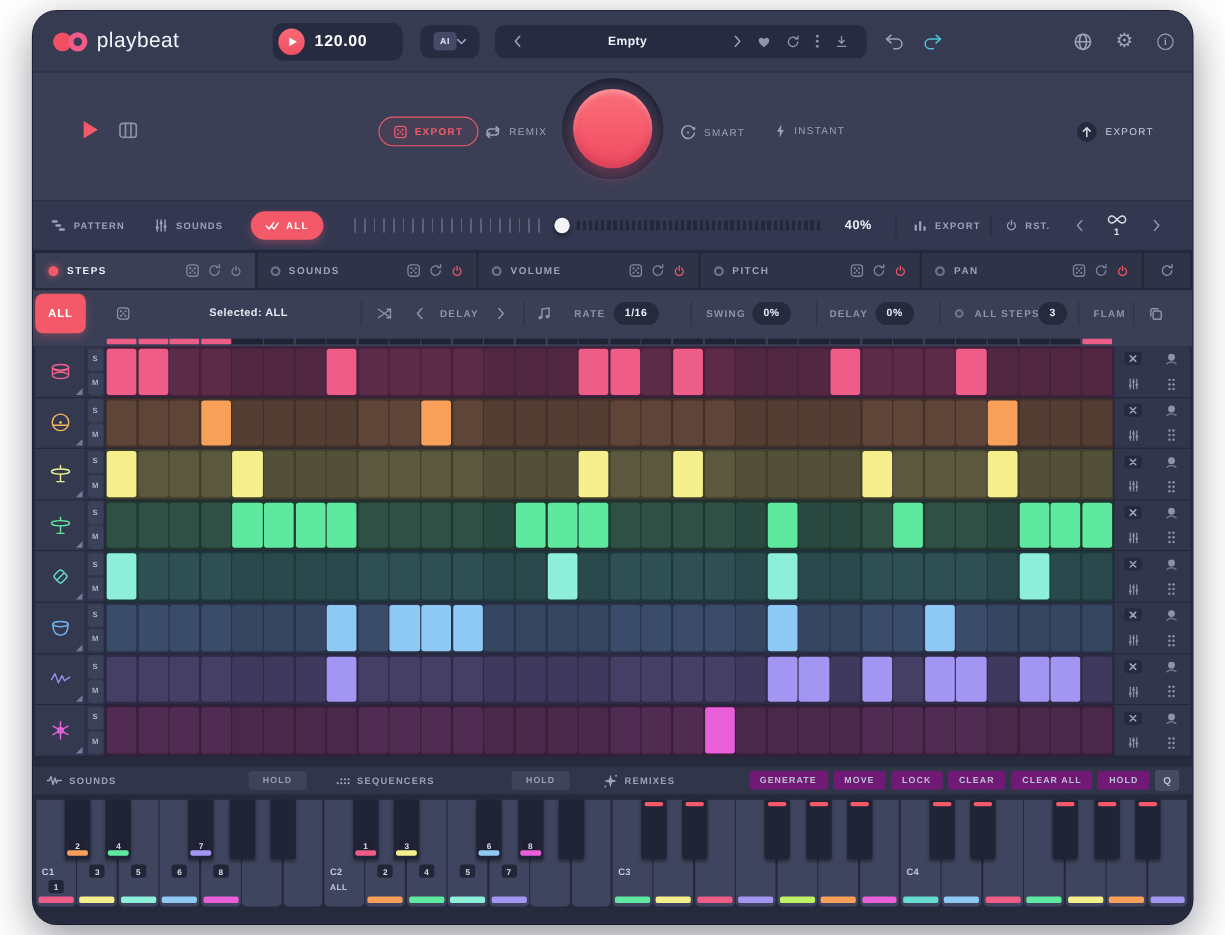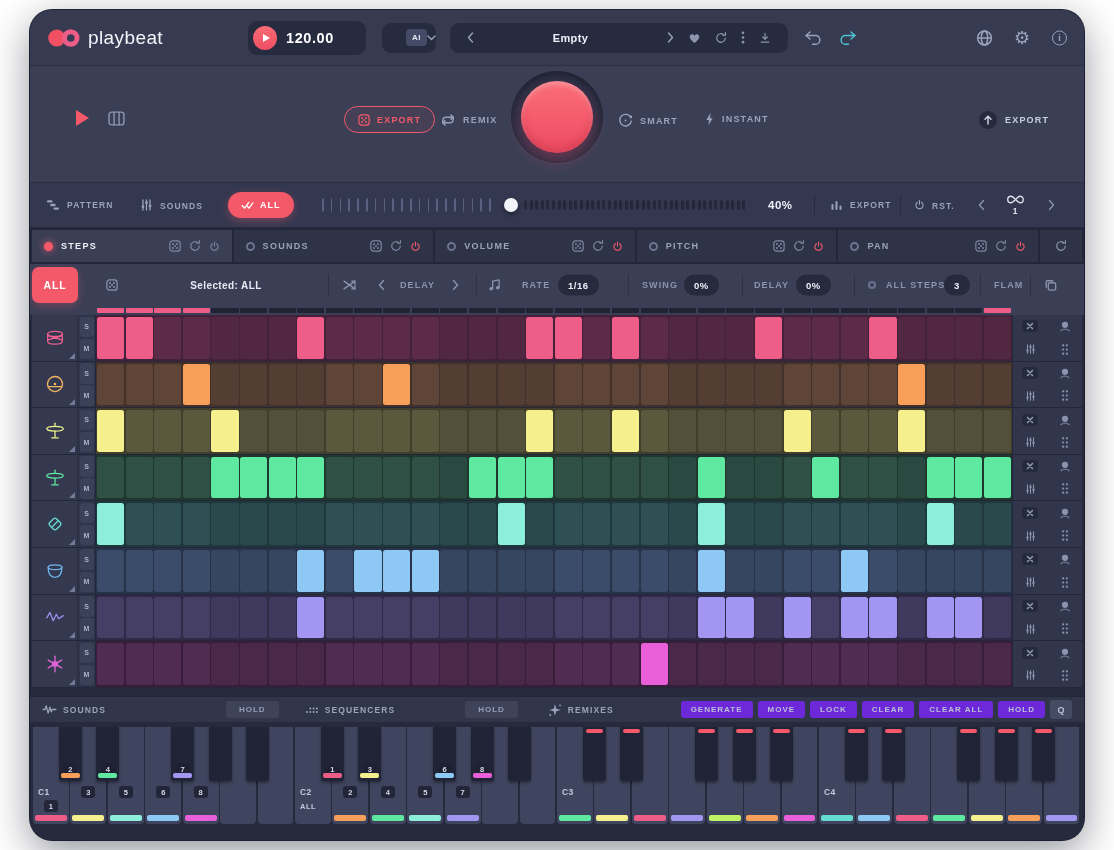--- a/index.html
+++ b/index.html
@@ -9,39 +9,39 @@
 
   
   .topbar{position:absolute;top:0;left:0;right:0;height:56px;background:#363b52;border-bottom:1px solid #2b2f44;z-index:5;}
   .topbar>*{position:absolute;top:50%;transform:translateY(-50%);display:flex;align-items:center;}
   .apptitle{font-size:19px;color:#f2f4fa;letter-spacing:.4px;font-weight:500;}
   .pill{background:#272b40;border-radius:9px;display:flex;align-items:center;}
   .bpm{padding:0 10px 0 5px;gap:9px;}
   .playbtn{width:24px;height:24px;border-radius:50%;background:linear-gradient(180deg,#f86b74,#ef4f63);border:none;display:flex;align-items:center;justify-content:center;cursor:pointer;flex:none;}
   .playbtn .tri{width:0;height:0;border-left:7px solid #fff;border-top:4.5px solid transparent;border-bottom:4.5px solid transparent;margin-left:2px;}
   .bpmval{font-size:14.5px;font-weight:bold;color:#fff;letter-spacing:.6px;}
-  .ai{justify-content:flex-end;gap:0;}
+  .ai{justify-content:center;gap:0;}
   .aichip{width:21px;height:17px;border-radius:4px;background:#454b66;color:#e2e6f2;font-size:8px;font-weight:bold;display:flex;align-items:center;justify-content:center;letter-spacing:.5px;}
   .preset{padding:0 10px;}
   .preset .nav{background:none;border:none;color:#9aa2bc;padding:0 7px;cursor:pointer;display:flex;}
   .presetname{flex:1;text-align:center;font-size:11px;font-weight:bold;color:#eef0f8;letter-spacing:.4px;}
   .pico{color:#8d94ae;padding:0 7px;display:flex;cursor:pointer;}
   .hbtn{background:none;border:none;display:flex;cursor:pointer;}
   .hico{color:#9aa2bc;cursor:pointer;}
   .gear{font-size:18px;line-height:1;font-family:"DejaVu Sans",sans-serif;}
   .infocircle{width:15px;height:15px;border:1.5px solid #9aa2bc;border-radius:50%;color:#9aa2bc;font-size:9px;font-weight:bold;display:flex;align-items:center;justify-content:center;}
 
   
   .toolbar{position:absolute;top:56px;left:0;right:0;height:116px;}
   .toolbar>*{position:absolute;}
   .tri-play{width:0;height:0;border-left:13px solid #f4596a;border-top:8px solid transparent;border-bottom:8px solid transparent;cursor:pointer;}
   .piano-ic{color:#8b93ae;cursor:pointer;}
   .randombtn{display:flex;align-items:center;gap:7px;height:27px;padding:0 13px;border:1px solid #f4596a;border-radius:14px;background:rgba(244,89,106,.07);color:#f4596a;font-size:9px;font-weight:bold;letter-spacing:1.2px;cursor:pointer;font-family:inherit;}
   .tgroup{display:flex;align-items:center;gap:7px;color:#9aa2bc;cursor:pointer;}
-  .tgroup .tlabel{font-size:9px;font-weight:bold;letter-spacing:1.2px;}
+  .tgroup .tlabel{font-size:9px;font-weight:normal;letter-spacing:1.2px;}
   .tgroup.bright{color:#c9cfe2;}
   .knob-well{width:92px;height:92px;border-radius:50%;background:#2d3147;box-shadow:inset 0 3px 8px rgba(0,0,0,.35),0 1px 0 rgba(255,255,255,.04);}
   .knob{position:absolute;inset:10px;border-radius:50%;border:none;cursor:pointer;background:linear-gradient(180deg,#fa6e78 0%,#f15065 85%);box-shadow:0 8px 16px rgba(240,70,95,.3),inset 0 -5px 8px rgba(150,25,45,.28),inset 0 3px 5px rgba(255,255,255,.3);}
 
   
   .patternbar{position:absolute;top:172px;left:0;right:0;height:46px;background:#333850;border-top:1px solid #2b2f44;border-bottom:1px solid #252940;}
   .patternbar>*{position:absolute;top:50%;transform:translateY(-50%);}
   .pgroup{display:flex;align-items:center;gap:7px;color:#9aa2bc;cursor:pointer;}
   .plabel{font-size:8.5px;font-weight:bold;letter-spacing:1.1px;}
   .allpill{display:flex;align-items:center;gap:6px;height:26px;padding:0 13px;border-radius:14px;background:#f4596a;color:#fff;border:none;font-size:9px;font-weight:bold;letter-spacing:1px;cursor:pointer;box-shadow:0 3px 8px rgba(244,89,106,.35);font-family:inherit;}
@@ -94,21 +94,21 @@
   .cell.on{background:var(--on);}
   .t-ctl{width:70px;flex:none;background:#31364c;border-left:1px solid #23273a;display:grid;grid-template-rows:1fr 1fr;grid-template-columns:1fr 1fr;}
   .cc{display:flex;align-items:center;justify-content:center;color:#8b93ae;cursor:pointer;}
 
   
   .bottombar{position:absolute;top:686px;left:0;right:0;height:26px;background:#30354a;border-top:1px solid #23273a;display:flex;align-items:center;padding:0 12px;}
   .bgroup{display:flex;align-items:center;gap:6px;color:#9aa2bc;cursor:pointer;}
   .blabel{font-size:8.5px;font-weight:bold;letter-spacing:1.1px;}
   .holdbtn{background:#3e4359;border:none;border-radius:3px;color:#969eb8;font-size:8px;font-weight:bold;letter-spacing:1px;padding:4px 13px;cursor:pointer;font-family:inherit;}
   .bbtns{margin-left:auto;display:flex;gap:5px;}
-  .bbtn{background:#6d28d9;border:none;border-radius:3px;color:#b9c0d4;font-size:8px;font-weight:bold;letter-spacing:1px;padding:4px 10px;cursor:pointer;font-family:inherit;}
+  .bbtn{background:#701a75;border:none;border-radius:3px;color:#b9c0d4;font-size:8px;font-weight:bold;letter-spacing:1px;padding:4px 10px;cursor:pointer;font-family:inherit;}
   .qbtn{margin-left:5px;width:22px;height:19px;background:#454b63;border:none;border-radius:3px;color:#b9c0d4;font-size:9px;font-weight:bold;cursor:pointer;font-family:inherit;}
 
   
   .keyboard{position:absolute;top:712px;left:0;right:0;height:118px;background:#262a3c;padding:5px 3px 0;}
   .keys{position:relative;height:97px;}
   .wkey{position:absolute;top:0;bottom:0;background:#3f455e;border-radius:0 0 4px 4px;cursor:pointer;}
   .wkey .strip{position:absolute;left:2px;right:2px;bottom:3px;height:6px;border-radius:2px;}
   .wkey .badge,.bkey .badge{position:absolute;left:50%;transform:translateX(-50%);min-width:14px;height:12px;padding:0 2px;border-radius:3px;background:rgba(30,33,50,.85);color:#d6dae8;font-size:7.5px;font-weight:bold;display:flex;align-items:center;justify-content:center;}
   .wkey .badge{bottom:26px;}
   .wkey .badge.low{bottom:12px;}

